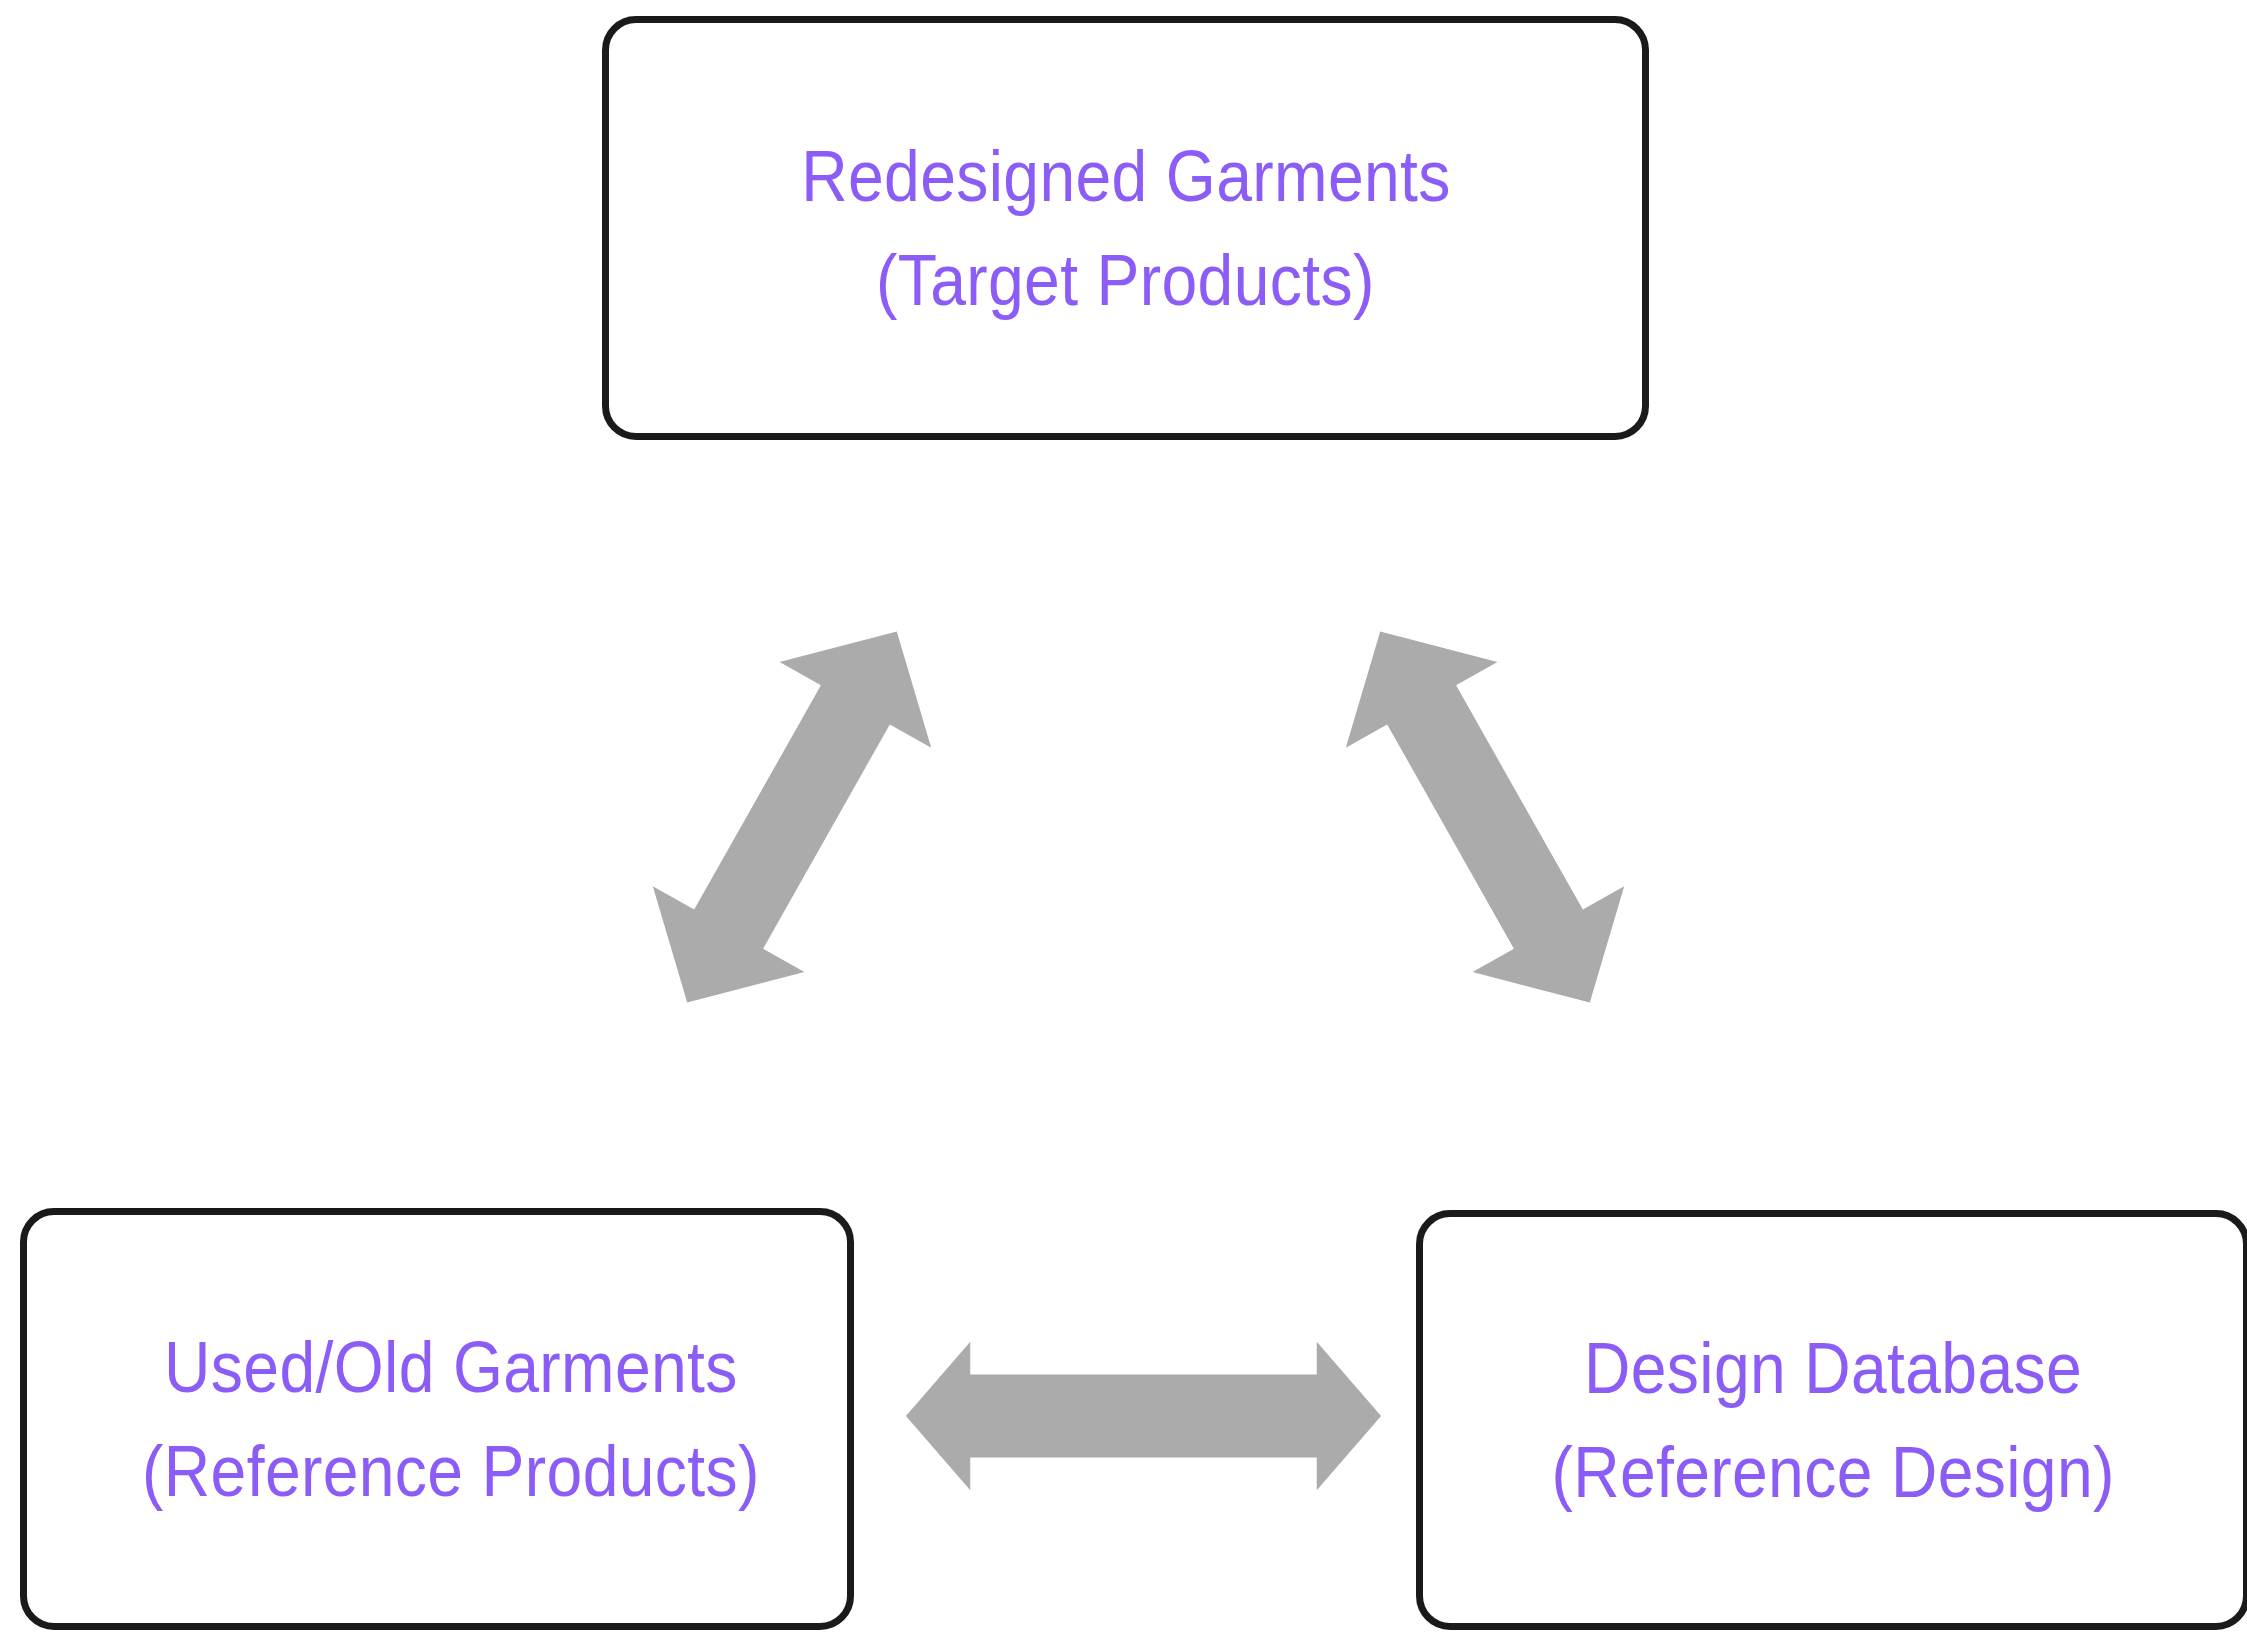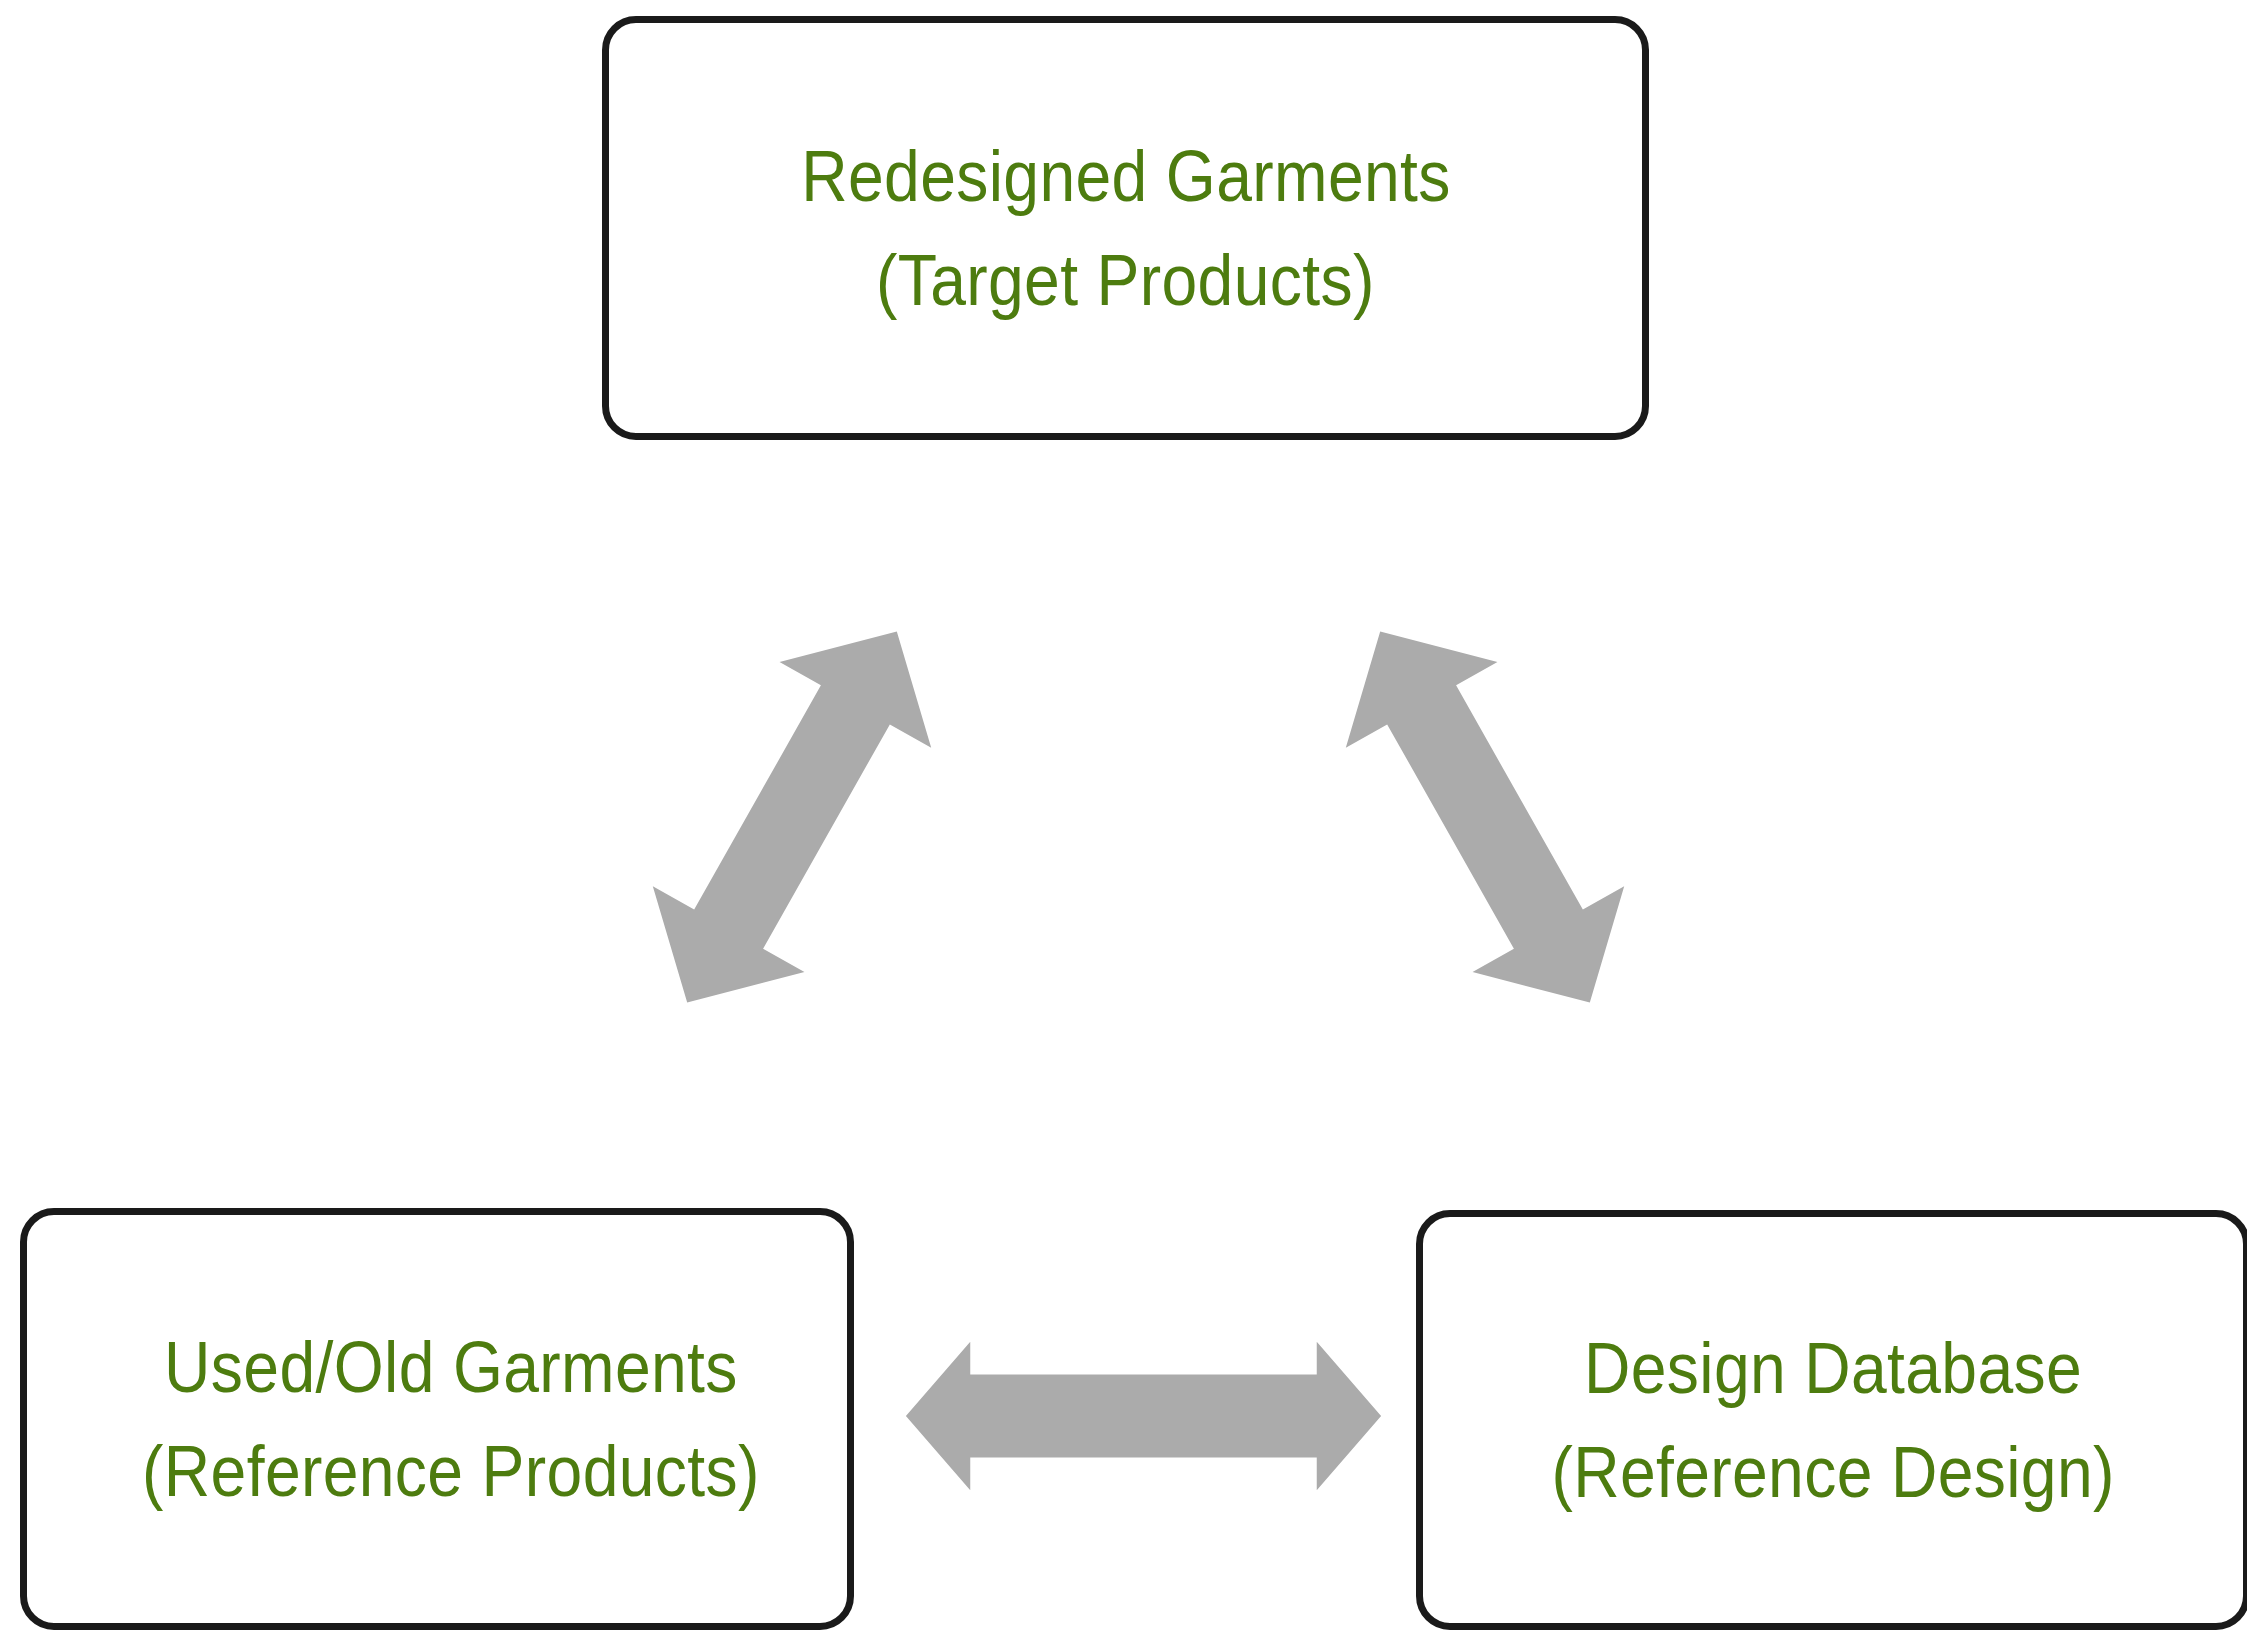--- a/index.html
+++ b/index.html
@@ -22,21 +22,21 @@
     position: absolute;
     box-sizing: border-box;
     background: #ffffff;
     border: 7px solid #1a1a1a;
     border-radius: 34px;
     display: flex;
     flex-direction: column;
     align-items: center;
     justify-content: center;
     text-align: center;
-    color: #4d7c0f;
+    color: #8b5cf6;
   }
   .node-line {
     display: block;
     font-size: 73px;
     line-height: 1.42;
     letter-spacing: 0.4px;
     font-weight: 400;
     font-stretch: condensed;
     transform: scaleX(0.88);
     transform-origin: center center;

